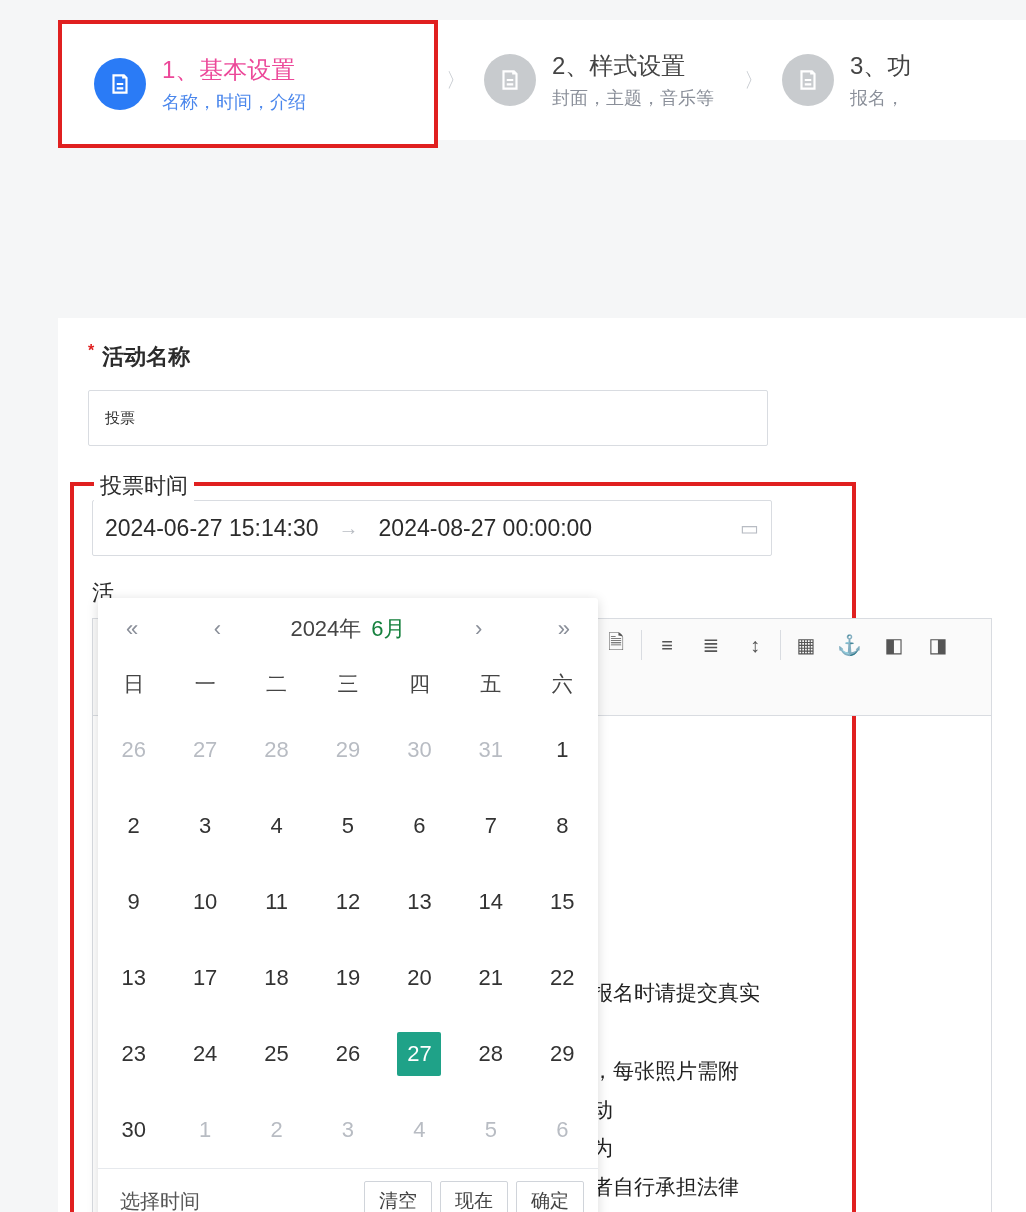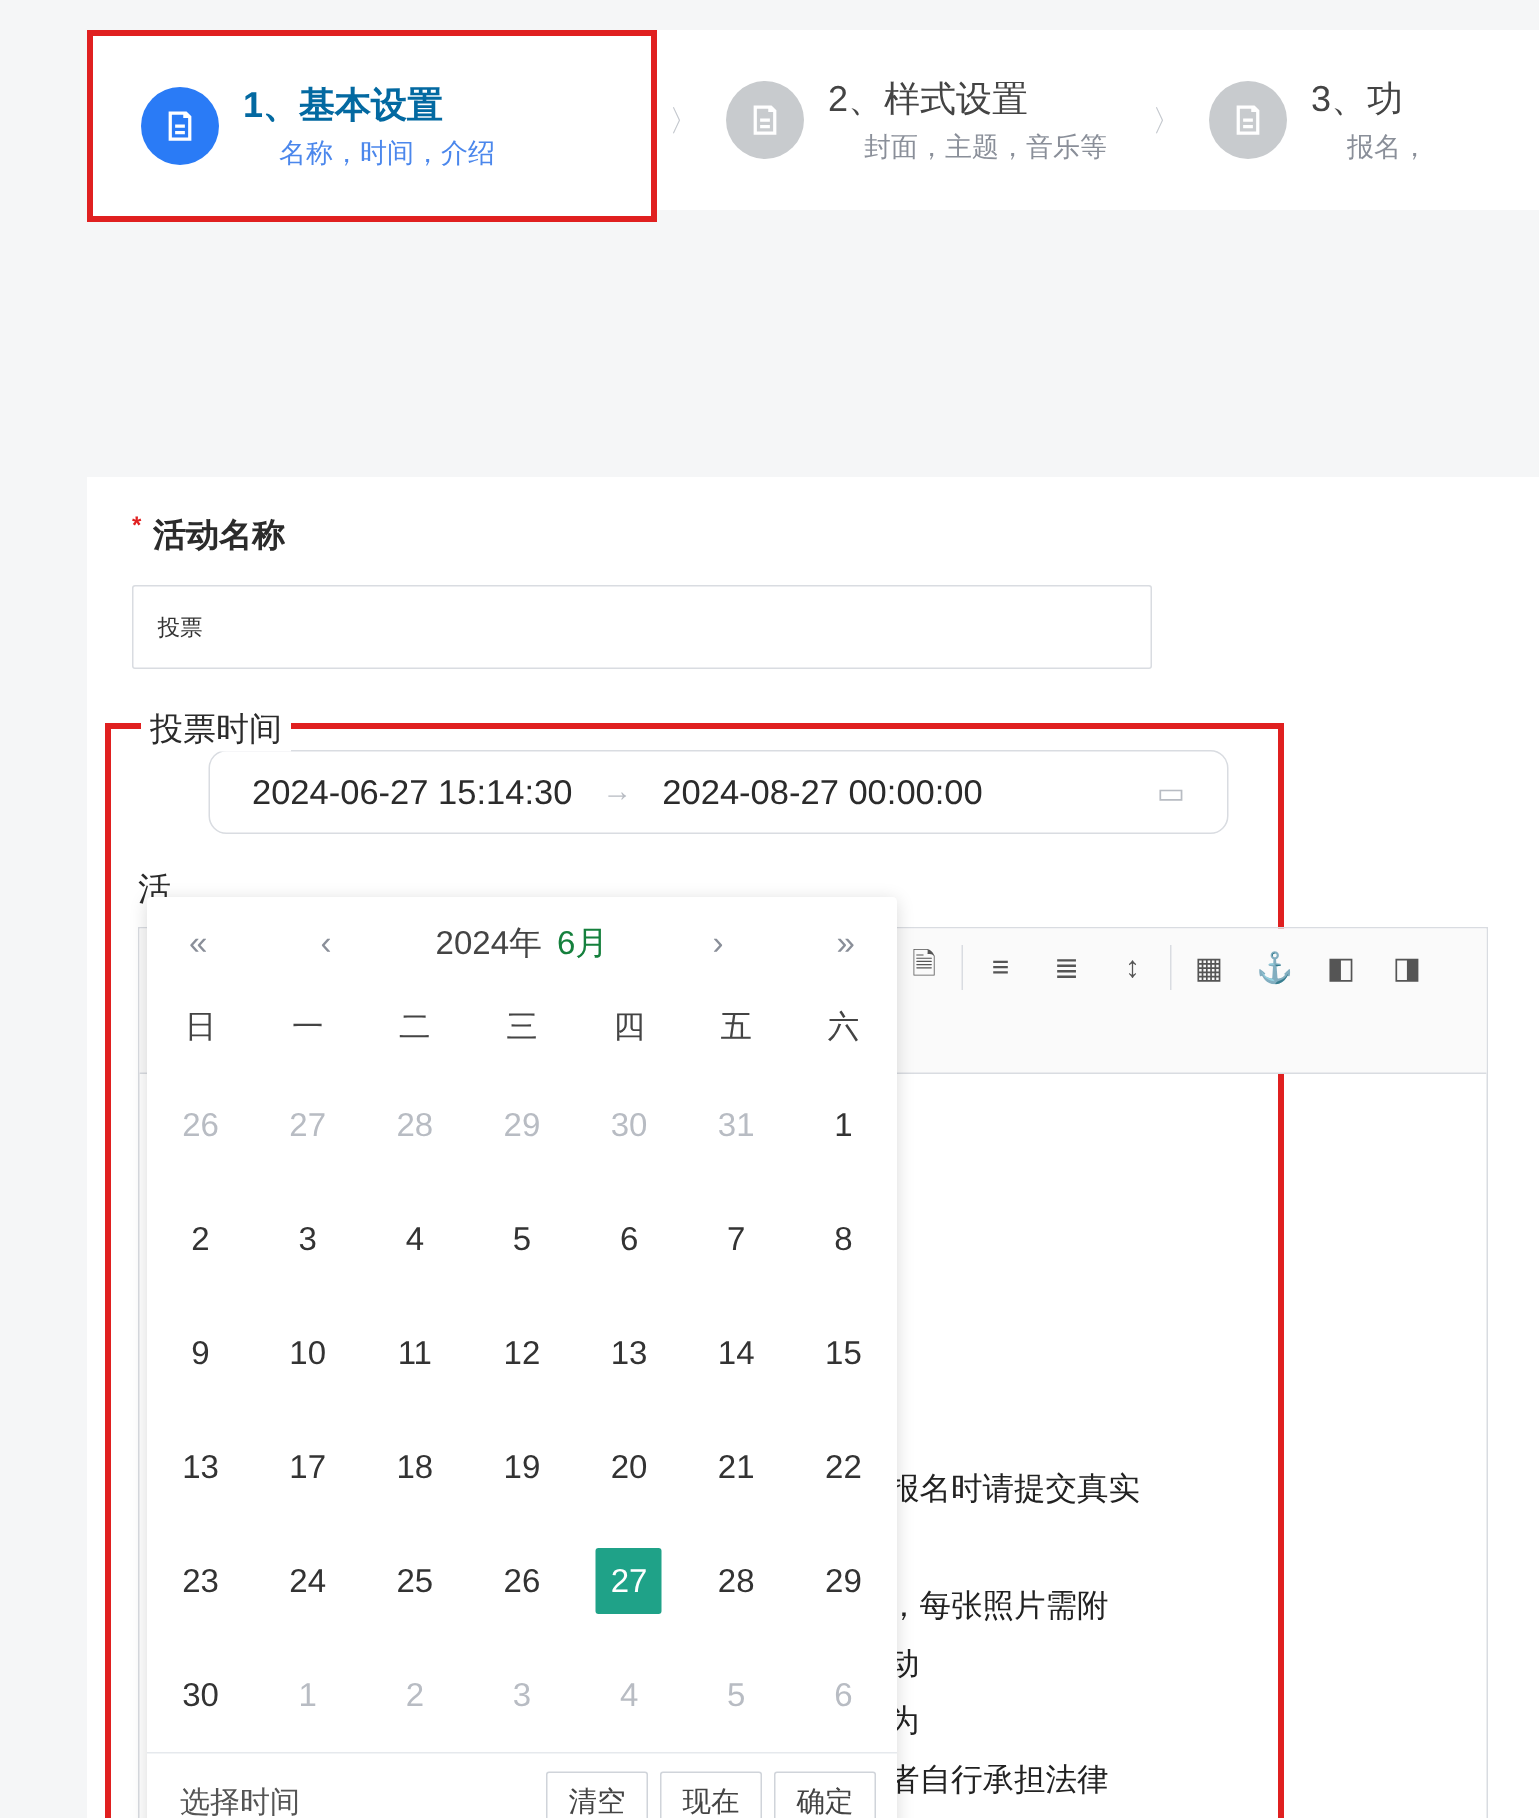--- a/index.html
+++ b/index.html
@@ -6,32 +6,32 @@
   body { font-family: "Helvetica Neue", Arial, "PingFang SC", "Microsoft YaHei", sans-serif; background: #f5f6f7; color: #333; width: 1026px; }
   .highlight-red { border: 4px solid #e02020; }
   .steps-bar { display: flex; align-items: center; background: #fff; padding: 22px 28px; gap: 14px; width: 100%; overflow: hidden; }
   .steps-wrap { position: relative; margin: 20px 0 0 58px; width: 968px; }
   .step { display: flex; align-items: center; gap: 16px; padding: 8px 16px 8px 4px; }
   .step-icon { width: 52px; height: 52px; border-radius: 50%; display: flex; align-items: center; justify-content: center; background: #c8cbce; flex-shrink: 0; }
   .step-icon.active { background: #2a7bf6; }
   .step-icon svg { width: 26px; height: 26px; fill: #fff; }
   .step-texts { display: flex; flex-direction: column; gap: 4px; }
   .step-title { font-size: 24px; font-weight: 500; color: #444; white-space: nowrap; }
-  .step-title.active { color: #0369a1; font-weight: 700; }
-  .step-sub { font-size: 18px; color: #8a8f99; white-space: nowrap; margin-left: 24px; }
+  .step-title.active { color: #ec4899; font-weight: 400; }
+  .step-sub { font-size: 18px; color: #8a8f99; white-space: nowrap; }
   .step-sub.active { color: #4b87ec; }
   .step-arrow { color: #c4c8ce; font-size: 20px; }
   .content { background: #fff; margin: 30px 0 0 58px; padding: 24px 30px 30px 30px; width: 968px; overflow: hidden; }
   .form-label { font-size: 22px; color: #2b2b2b; font-weight: 700; margin-bottom: 18px; }
   .form-label .star { color: #e02020; margin-right: 8px; font-size: 16px; vertical-align: top; }
   .input { width: 680px; height: 56px; border: 1px solid #d9dce1; border-radius: 2px; padding: 0 16px; font-size: 15px; color: #333; background: #fff; }
   .section-time-wrap { position: relative; margin-top: 36px; }
   .section-time { padding: 14px 12px 10px 12px; }
   .fieldset-label { position: absolute; top: -15px; left: 14px; background: #fff; padding: 0 6px; font-size: 22px; color: #2b2b2b; }
-  .date-range { display: flex; align-items: center; border: 1px solid #d9dce1; border-radius: 12px; height: 56px; padding: 0 28px; width: 680px; background: #fff; gap: 20px; margin-left: 47px; }
+  .date-range { display: flex; align-items: center; border: 1px solid #d9dce1; border-radius: 2px; height: 56px; padding: 0 12px; width: 680px; background: #fff; gap: 20px; }
   .date-range-text { font-size: 23px; color: #2b2b2b; }
   .date-arrow { color: #b8bcc3; font-size: 20px; }
   .date-cal-icon { margin-left: auto; color: #b8bcc3; font-size: 20px; }
   .intro-label { font-size: 22px; color: #2b2b2b; margin-top: 22px; }
   
   .editor-frame { border: 1px solid #d9dce1; margin-top: 10px; width: 900px; }
   .toolbar { display: flex; flex-wrap: wrap; gap: 4px 2px; padding: 6px 4px; border-bottom: 1px solid #d9dce1; background: #fafafa; }
   .tbtn { width: 42px; height: 40px; display: flex; align-items: center; justify-content: center; color: #555; font-size: 20px; cursor: pointer; border: 1px solid transparent; }
   .tbtn.sel { background: #ffd94a; border: 1px solid #c9a600; }
   .tsep { width: 1px; height: 30px; background: #d9dce1; align-self: center; margin: 0 2px; }

